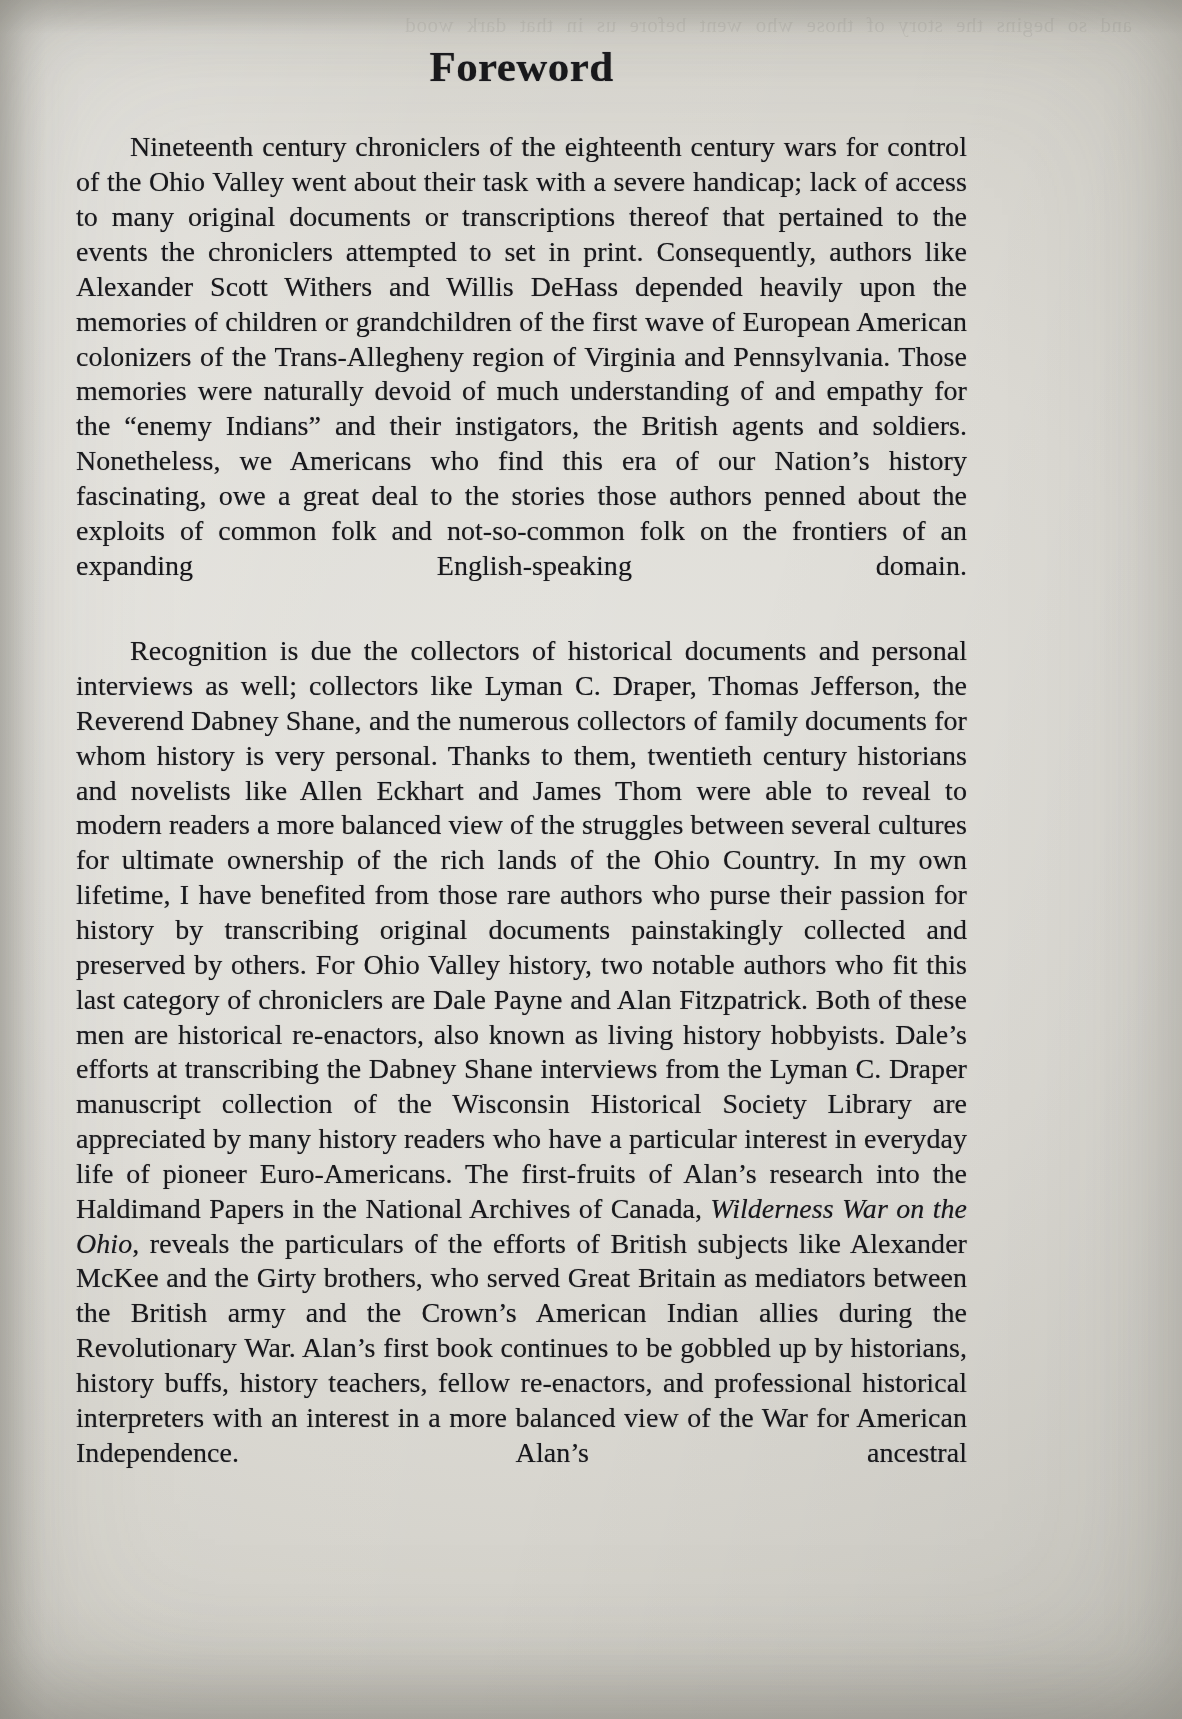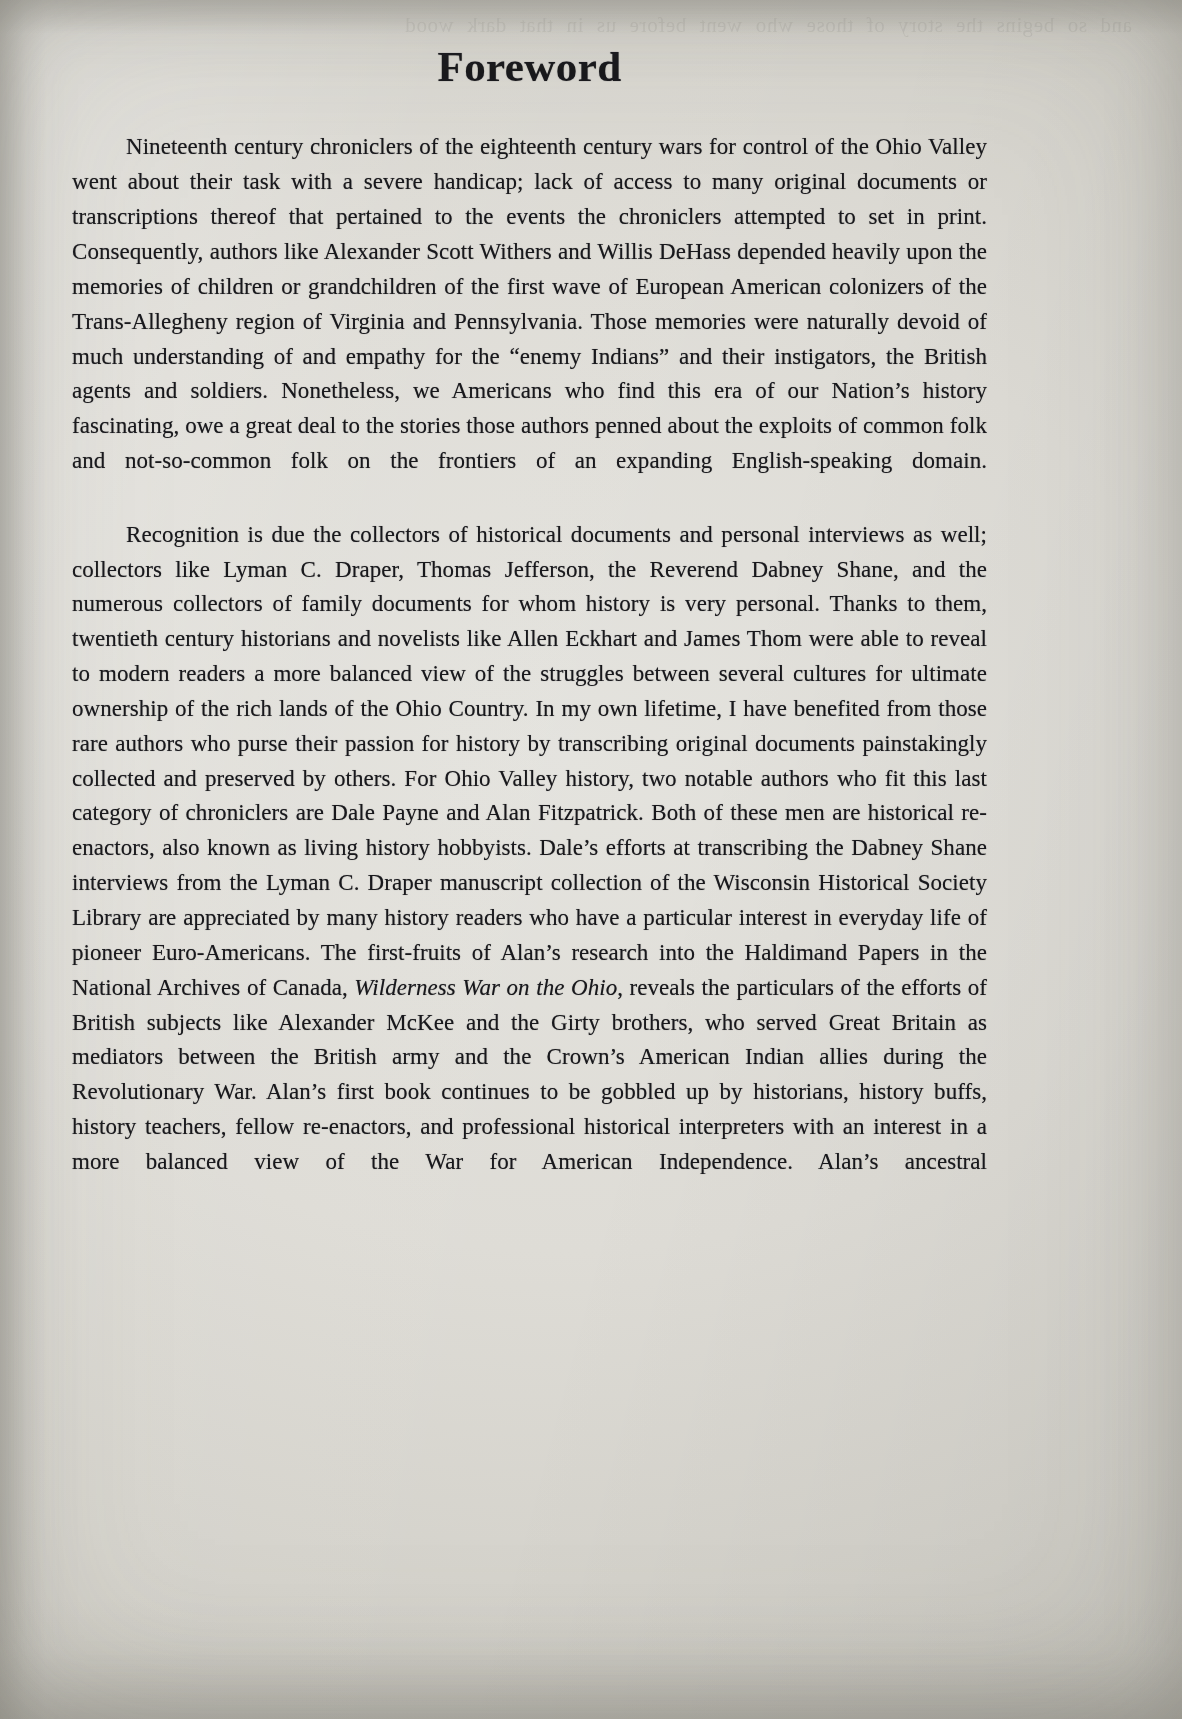--- a/index.html
+++ b/index.html
@@ -77,43 +77,43 @@
     letter-spacing: 0.6px;
     transform: scaleX(-1);
     white-space: pre-wrap;
     word-spacing: 7px;
     overflow: hidden;
   }
 
   
   .content {
     position: absolute;
-    left: 68px;
+    left: 60px;
     top: 0;
     width: 923px;
   }
 
   .page-title {
     margin: 0;
     padding-top: 44px;
     text-align: center;
     font-weight: bold;
     font-size: 43px;
     line-height: 1.08;
     letter-spacing: 0.4px;
     color: #16161a;
     text-shadow: 0 0 1.1px rgba(30,30,32,0.55);
   }
 
   .body-para {
-    margin: 4px;
+    margin: 16px;
     text-align: justify;
     text-justify: inter-word;
     text-indent: 54px;
-    font-size: 23px;
+    font-size: 28px;
     line-height: 34.85px;
     color: #18181c;
     letter-spacing: 0.05px;
     text-shadow: 0 0 0.85px rgba(25,25,28,0.5);
     -webkit-font-smoothing: antialiased;
   }
   .body-para.first { margin-top: 40px; }
   .body-para.second { margin-top: 0; }
 
   .body-para i,

